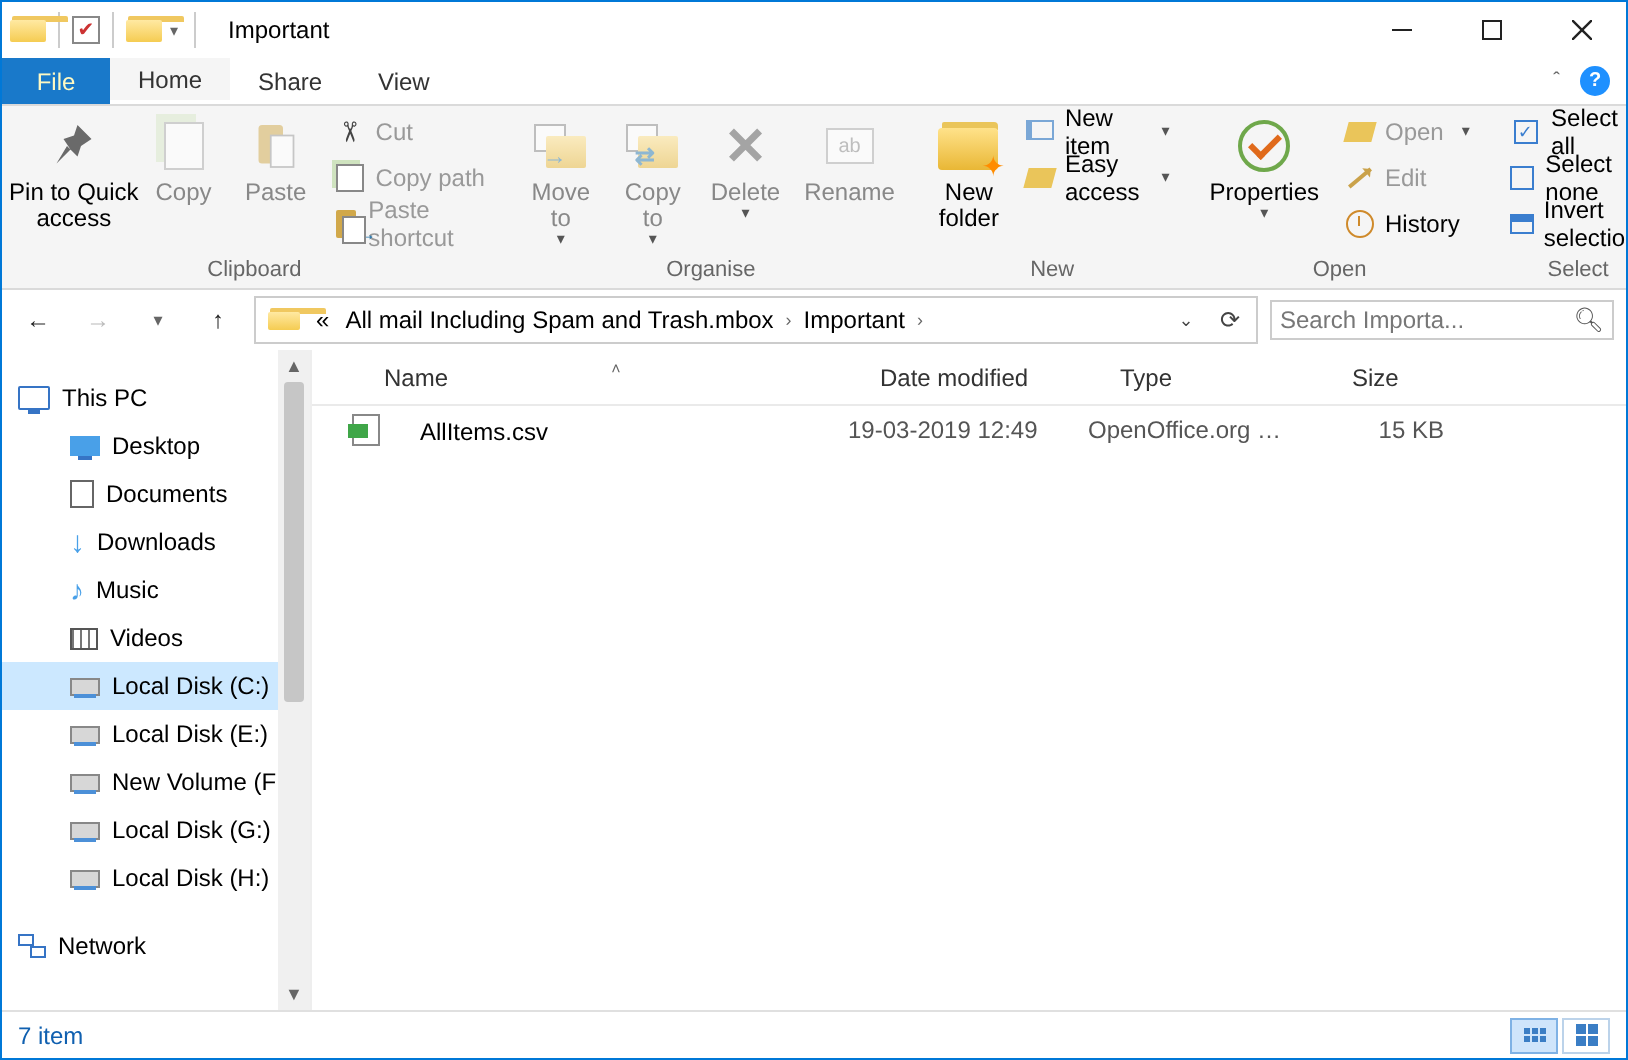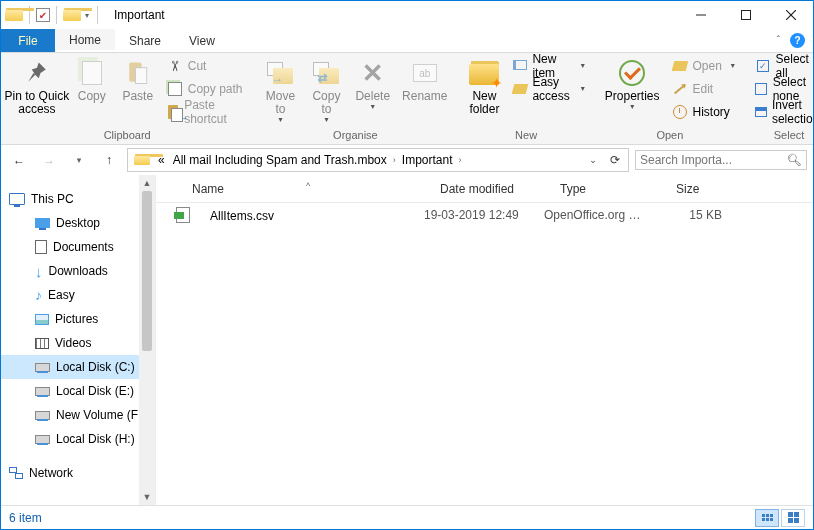--- a/index.html
+++ b/index.html
@@ -422,46 +422,46 @@
         <span>Documents</span>
       </div>
     <div class="node">
         <span class="indent"></span>
         <span class="dl-ico">↓</span>
         <span>Downloads</span>
       </div>
     <div class="node">
         <span class="indent"></span>
         <span class="music-ico">♪</span>
-        <span>Easy</span>
-      </div>
-    <div class="node">
-        <span class="indent"></span>
-        <span class="pic-ico"></span>
-        <span>Pictures</span>
+        <span>Music</span>
       </div>
     <div class="node">
         <span class="indent"></span>
         <span class="vid-ico"></span>
         <span>Videos</span>
       </div>
     <div class="node selected">
         <span class="indent"></span>
         <span class="drive-ico sys"></span>
         <span>Local Disk (C:)</span>
       </div>
     <div class="node">
         <span class="indent"></span>
         <span class="drive-ico"></span>
         <span>Local Disk (E:)</span>
       </div>
     <div class="node">
         <span class="indent"></span>
         <span class="drive-ico"></span>
         <span>New Volume (F:)</span>
+      </div>
+    <div class="node">
+        <span class="indent"></span>
+        <span class="drive-ico"></span>
+        <span>Local Disk (G:)</span>
       </div>
     <div class="node">
         <span class="indent"></span>
         <span class="drive-ico"></span>
         <span>Local Disk (H:)</span>
       </div>
     <div style="height:10px;"></div>
     <div class="node">
         <span class="net-ico">
           <span class="m"></span>
@@ -490,21 +490,21 @@
           <span>AllItems.csv</span>
         </div>
       <div class="cell mod">19-03-2019 12:49</div>
       <div class="cell type">OpenOffice.org 1....</div>
       <div class="cell size">15 KB</div>
     </div>
   </div>
 </div>
 
 <div class="status">
-  <span>6 item</span>
+  <span>7 item</span>
   <div class="right">
     <div class="viewbtn active">
         <div class="vb-det">
           <div></div>
           <div></div>
           <div></div>
           <div></div>
           <div></div>
           <div></div>
         </div>

